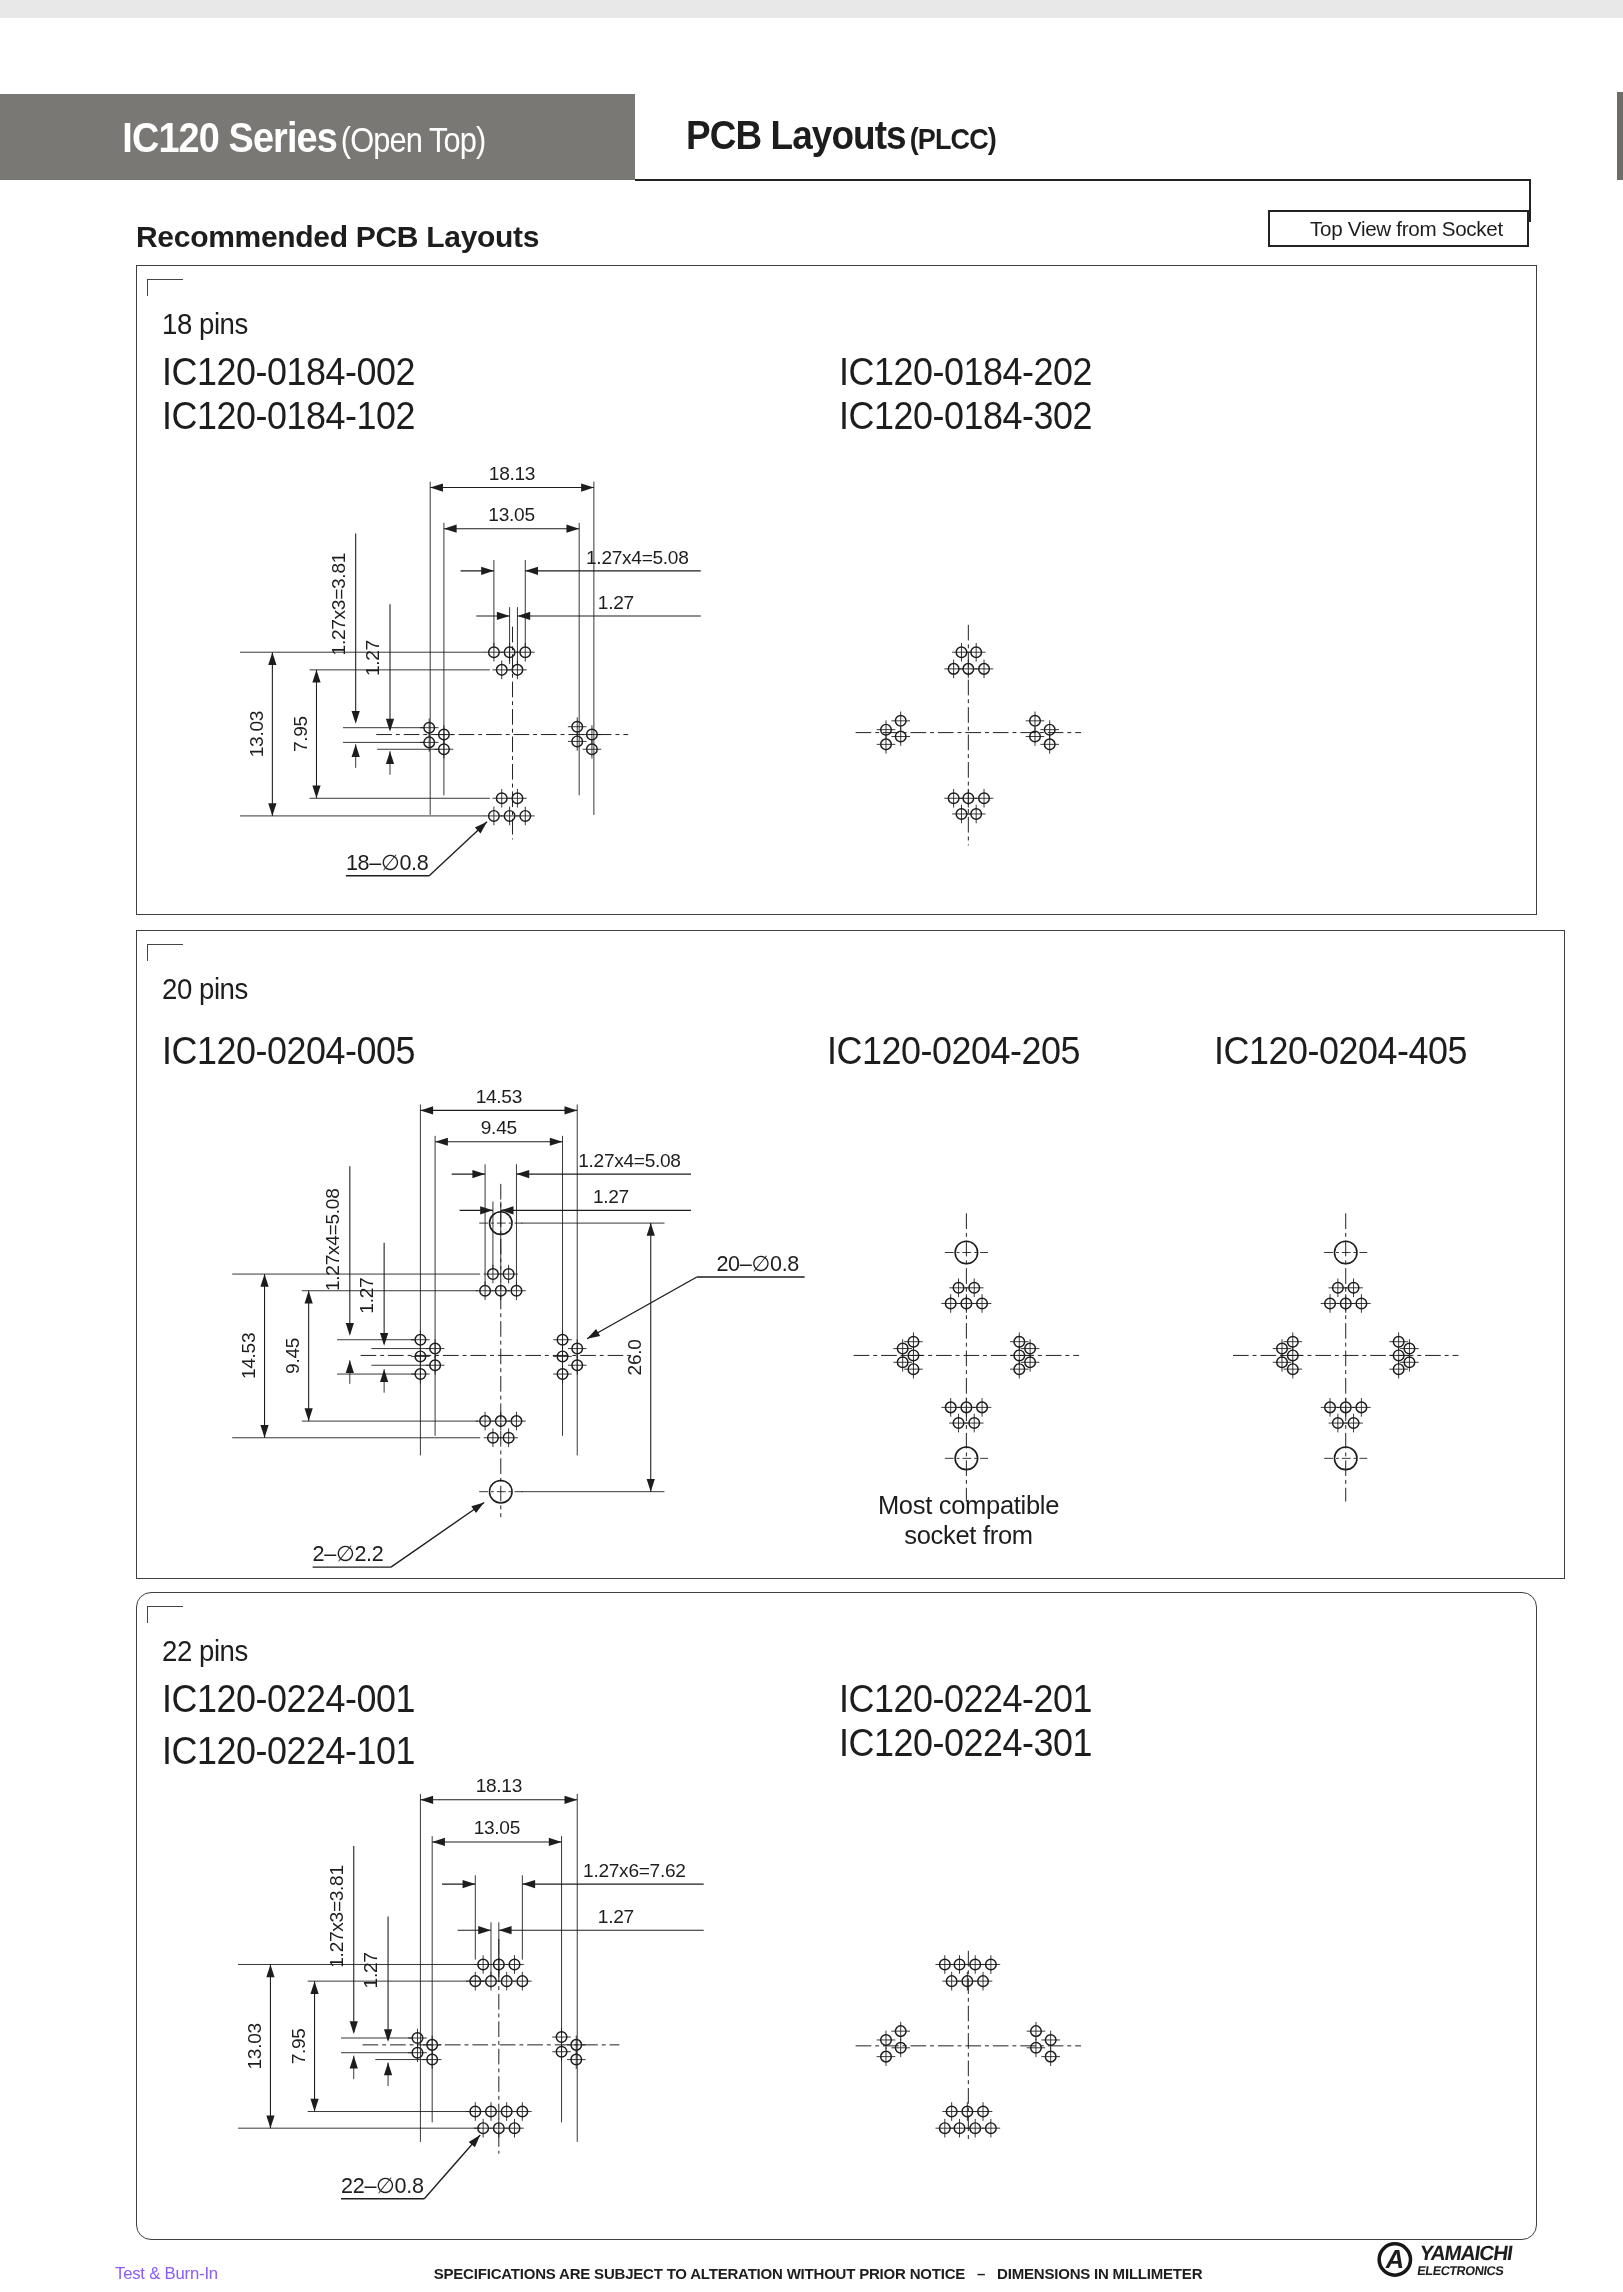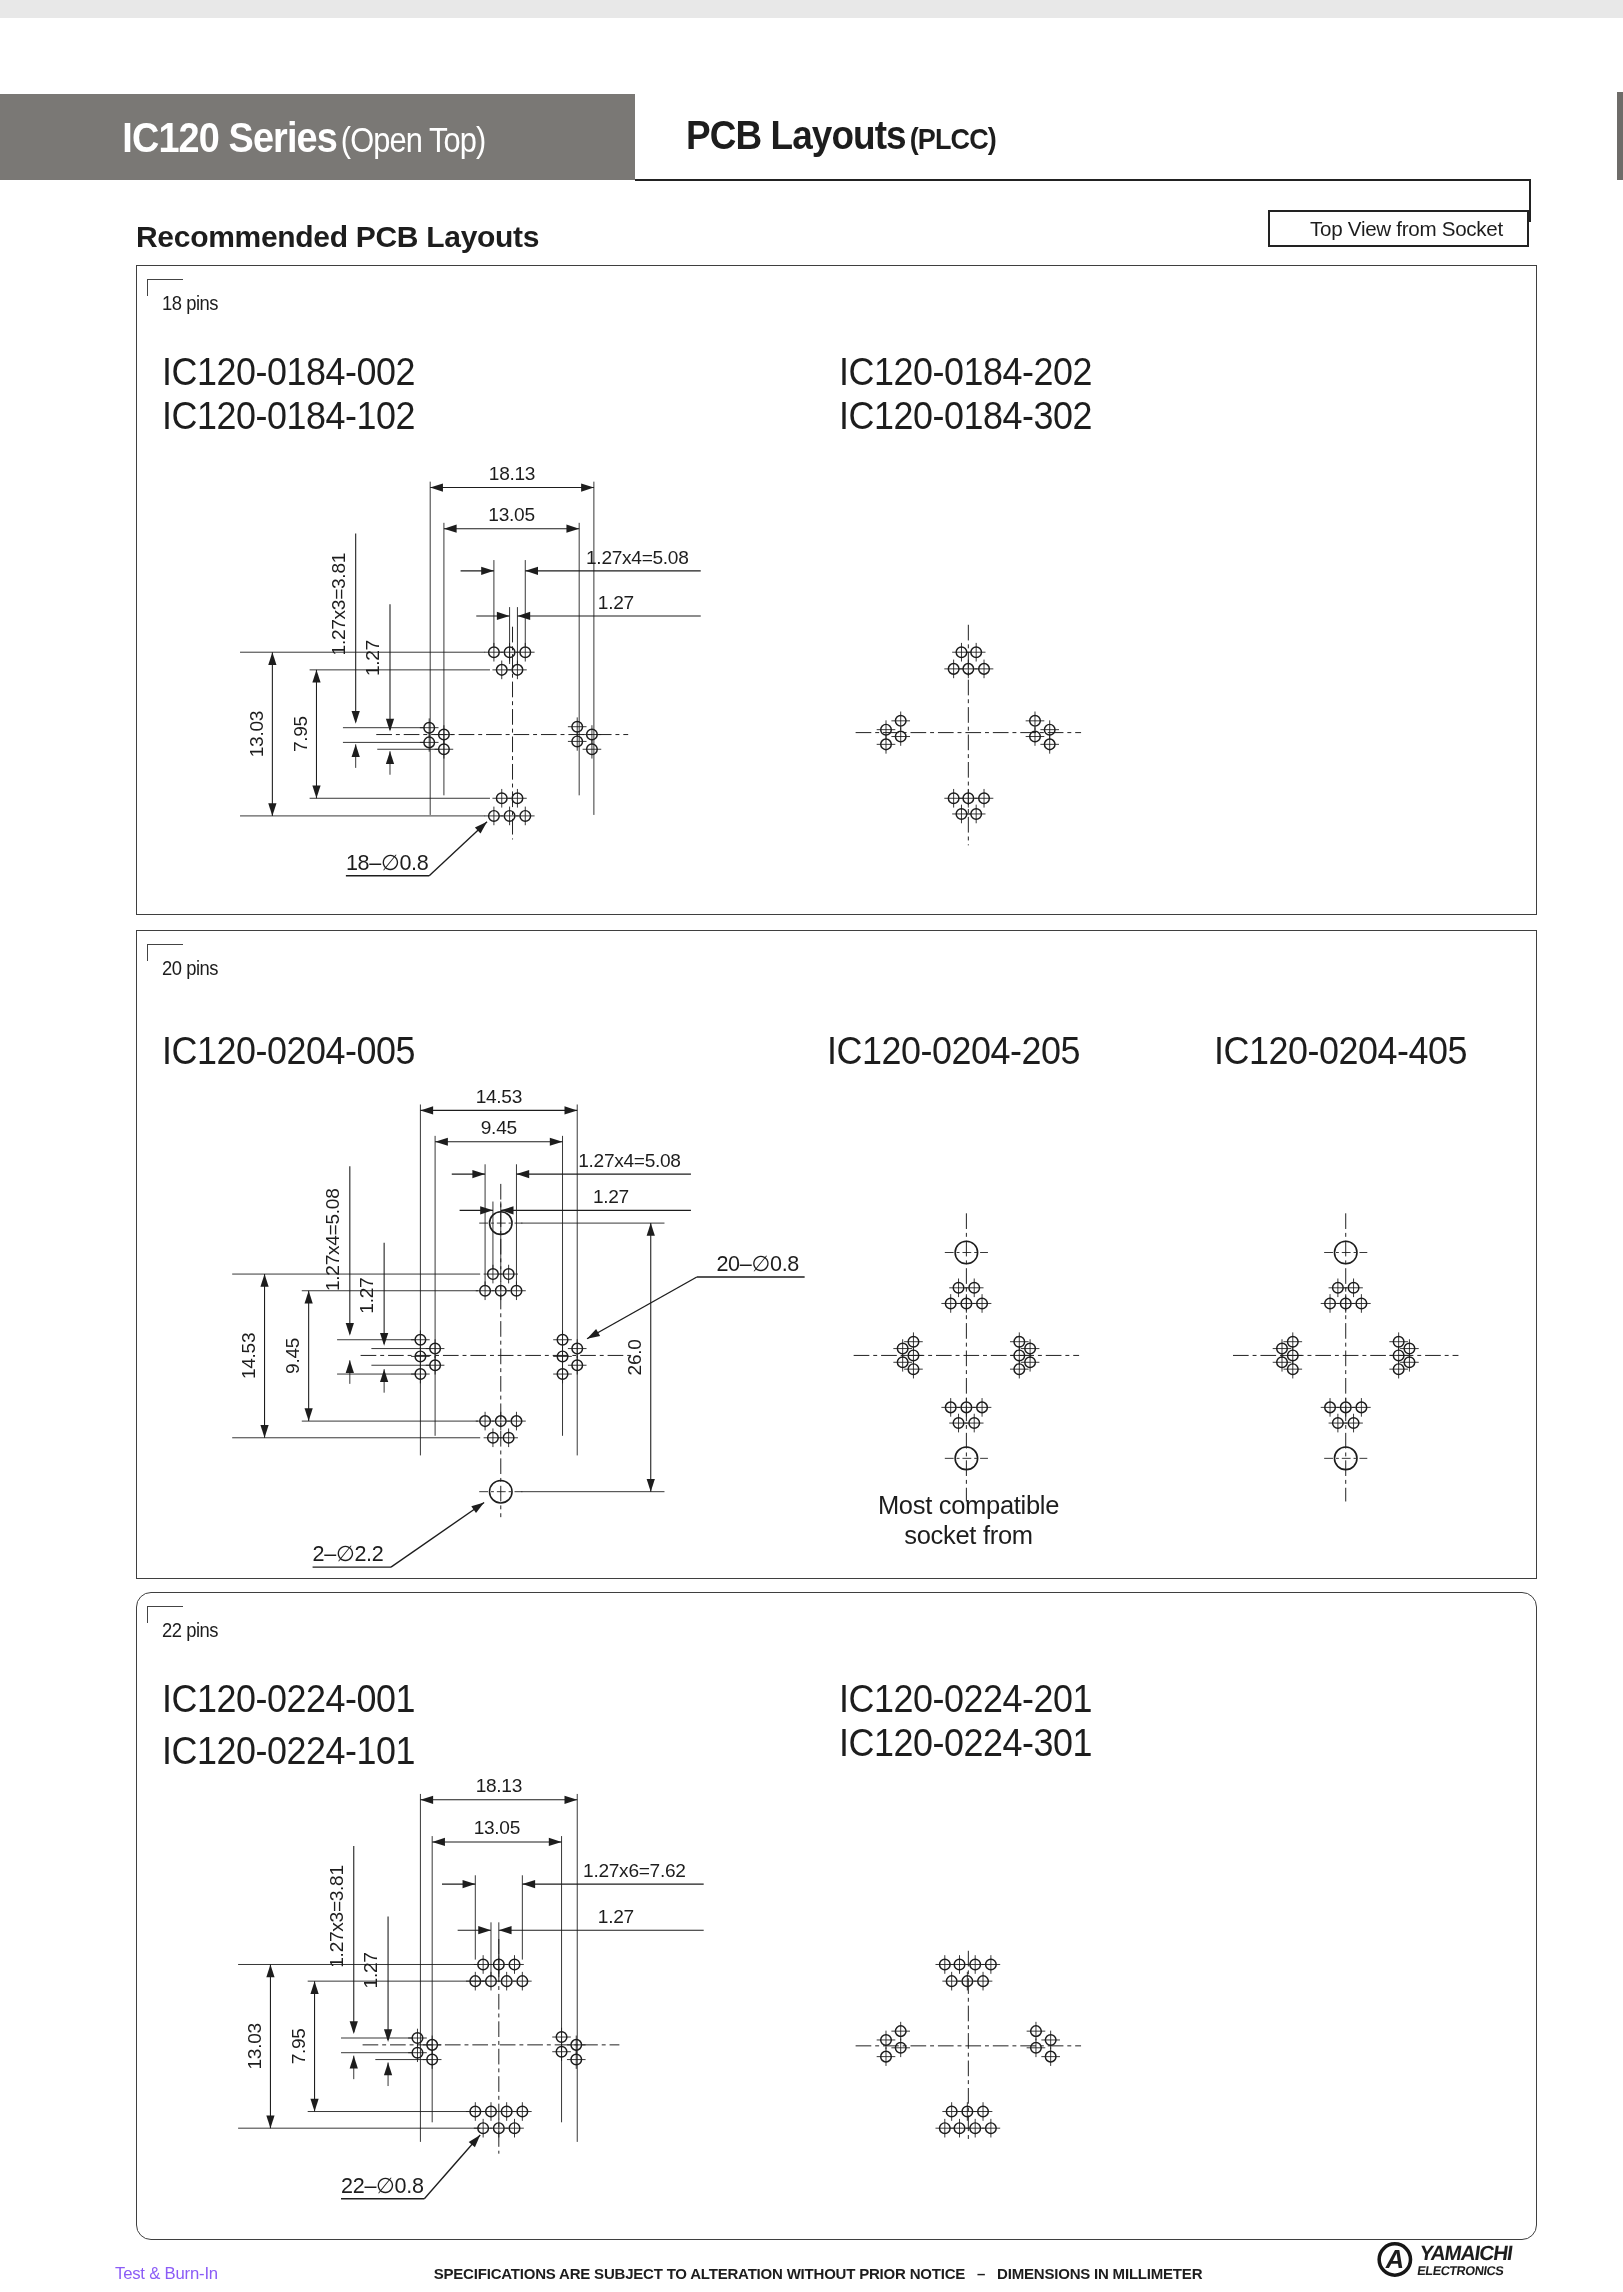--- a/index.html
+++ b/index.html
@@ -17,24 +17,24 @@
   .pt-main{font-size:41px;font-weight:700;letter-spacing:-1px;}
   .pt-sub{font-size:30px;font-weight:700;letter-spacing:-1px;}
   .header-rule{position:absolute;left:635px;top:161px;width:896px;height:2px;background:#222;}
   .rule-tick{position:absolute;left:1529px;top:161px;width:2px;height:43px;background:#222;}
   .edge-tab{position:absolute;left:1617px;top:74px;width:5.9px;height:88px;background:#6e6c69;}
   .rec-title{position:absolute;left:136px;top:202px;font-size:30px;font-weight:700;letter-spacing:-0.3px;}
   .topview{position:absolute;left:1268px;top:192px;width:241px;height:33px;border:2px solid #222;
            display:flex;align-items:center;justify-content:center;font-size:20.6px;letter-spacing:-0.3px;padding-left:16px;}
   
   .panel{position:absolute;left:136px;width:1399px;border:1.5px solid #3f3f3f;background:#fff;}
-  .p1{top:247px;height:648px;} .p2{top:912px;height:647px;} .p3{top:1574px;height:646px;border-radius:15px;}
+  .p1{top:247px;height:648px;} .p2{top:912px;height:647px;padding-left:28px;} .p3{top:1574px;height:646px;border-radius:15px;}
   .corner{position:absolute;left:9.8px;top:12.7px;width:35px;height:16.7px;
           border-left:1.5px solid #444;border-top:1.5px solid #444;}
-  .sec-title{position:absolute;left:24.5px;top:26px;font-size:20px;letter-spacing:-0.5px;}
+  .sec-title{position:absolute;left:24.5px;top:41px;font-size:30px;letter-spacing:-0.5px;}
   .part{position:absolute;font-size:39px;letter-spacing:-0.5px;white-space:nowrap;}
   .cond{display:inline-block;transform:scaleX(.92);transform-origin:0 50%;}
   .draw{position:absolute;left:0;top:0;}
   .note{position:absolute;left:702px;top:559px;width:259px;text-align:center;
         font-size:25.5px;line-height:30px;letter-spacing:-0.3px;}
   svg text{font-family:"Liberation Sans",sans-serif;fill:#1d1d1d;}
   
   .foot-left{position:absolute;left:115px;top:2246px;font-size:16.7px;color:#8b5cf6;letter-spacing:-0.2px;}
   .foot-center{position:absolute;left:136px;top:2247px;width:1364px;text-align:center;
                font-size:15px;font-weight:700;letter-spacing:-0.2px;}

